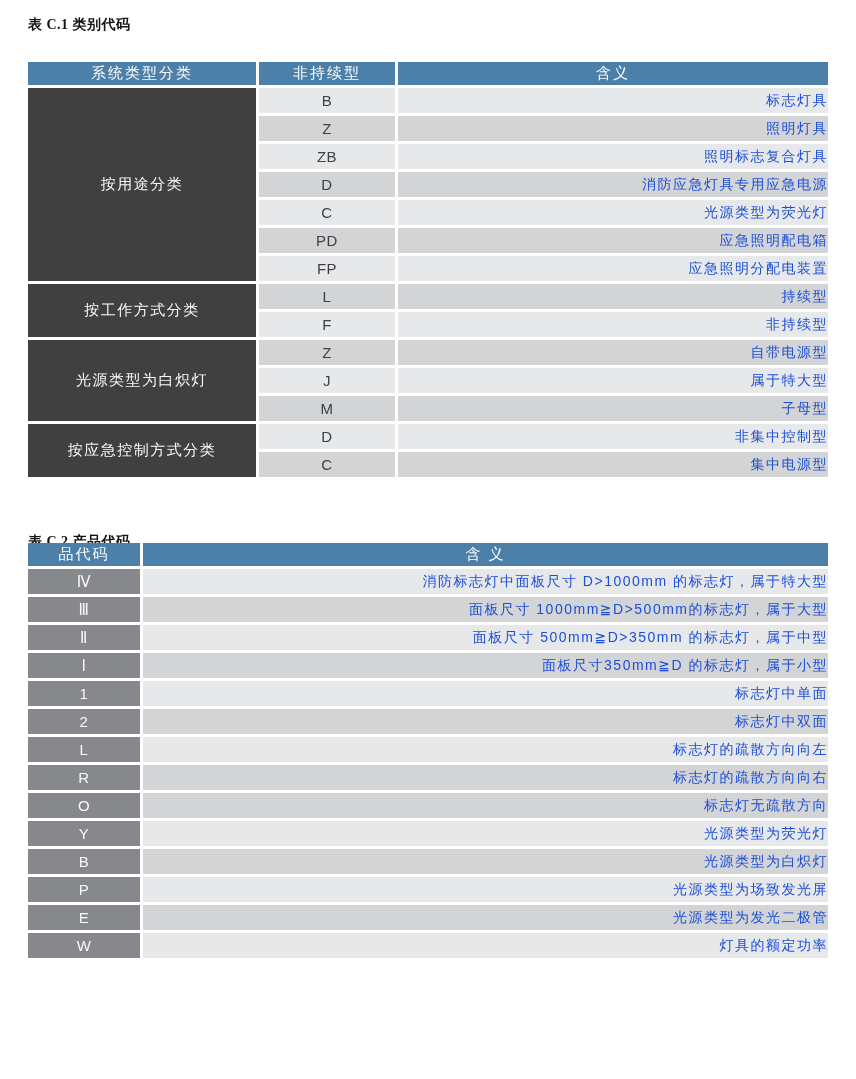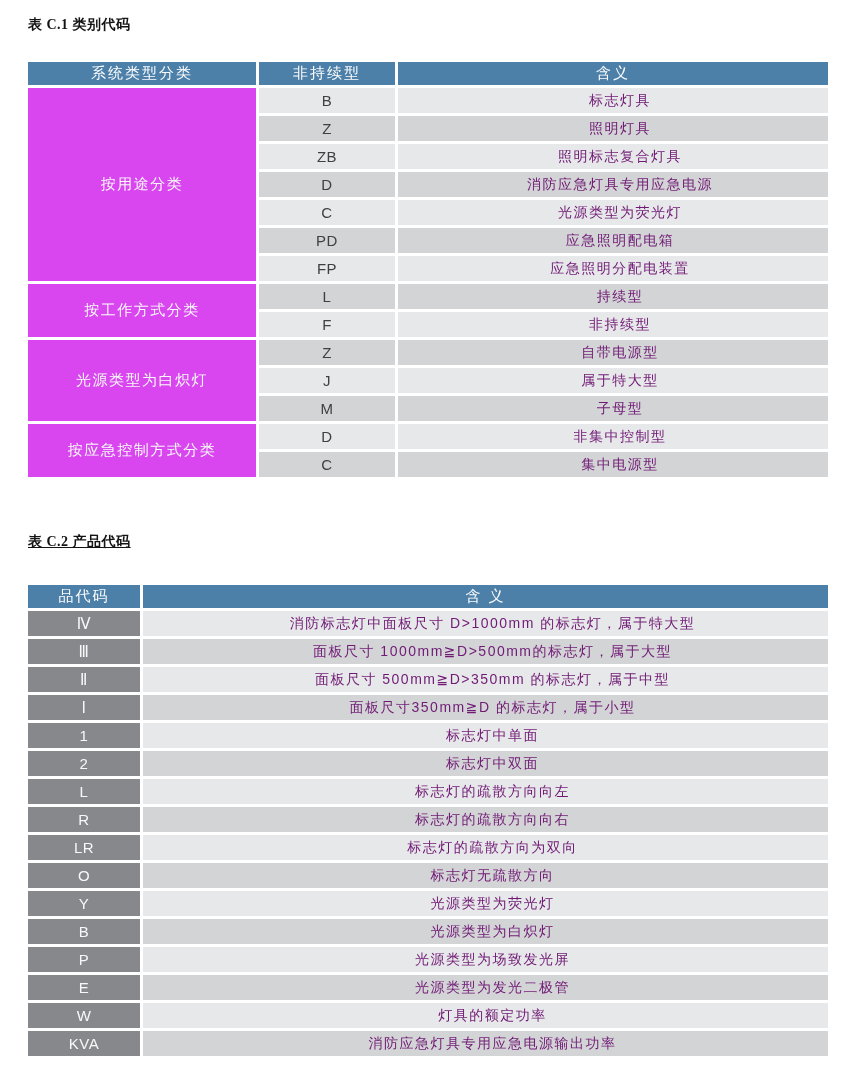--- a/index.html
+++ b/index.html
@@ -23,21 +23,21 @@
   #title-c2 { top: 533px; text-decoration: underline; }
 
   table.tbl {
     position: absolute;
     left: 25px;
     border-collapse: separate;
     border-spacing: 3px;
     table-layout: fixed;
   }
   #table-c1 { top: 59px; width: 806px; }
-  #table-c2 { top: 582px; width: 806px; }
+  #table-c2 { top: 540px; width: 806px; }
 
   .tbl th {
     background: #4d80a8;
     color: #fbfcfd;
     font-weight: normal;
     font-size: 15px;
     letter-spacing: 2px;
     height: 23px;
     text-align: center;
     vertical-align: middle;
@@ -45,40 +45,40 @@
   }
   .tbl td {
     height: 25px;
     vertical-align: middle;
     padding: 0;
     font-size: 15px;
     overflow: hidden;
     white-space: nowrap;
   }
   td.group {
-    background: #d946ef;
+    background: #404040;
     color: #f7f8f9;
     text-align: center;
     letter-spacing: 1.5px;
   }
   td.code {
     text-align: center;
     color: #3e4044;
     letter-spacing: 0.5px;
   }
   td.codecell {
     background: #87888b;
     color: #f7f8f9;
     text-align: center;
     letter-spacing: 0.5px;
   }
   td.meaning {
-    text-align: center;
+    text-align: right;
     padding-left: 14px;
-    color: #701a75;
+    color: #1d4ed8;
     font-size: 14px;
     letter-spacing: 1.5px;
   }
   .bg-a { background: #e7e8ea; }
   .bg-b { background: #d3d4d6; }
 </style>
 </head>
 <body>
 
 <div class="table-title" id="title-c1">表 C.1 类别代码</div>
@@ -200,24 +200,20 @@
       </tr>
       <tr>
         <td class="codecell">L</td>
         <td class="meaning bg-a">标志灯的疏散方向向左</td>
       </tr>
       <tr>
         <td class="codecell">R</td>
         <td class="meaning bg-b">标志灯的疏散方向向右</td>
       </tr>
       <tr>
-        <td class="codecell">LR</td>
-        <td class="meaning bg-a">标志灯的疏散方向为双向</td>
-      </tr>
-      <tr>
         <td class="codecell">O</td>
         <td class="meaning bg-b">标志灯无疏散方向</td>
       </tr>
       <tr>
         <td class="codecell">Y</td>
         <td class="meaning bg-a">光源类型为荧光灯</td>
       </tr>
       <tr>
         <td class="codecell">B</td>
         <td class="meaning bg-b">光源类型为白炽灯</td>
@@ -227,18 +223,14 @@
         <td class="meaning bg-a">光源类型为场致发光屏</td>
       </tr>
       <tr>
         <td class="codecell">E</td>
         <td class="meaning bg-b">光源类型为发光二极管</td>
       </tr>
       <tr>
         <td class="codecell">W</td>
         <td class="meaning bg-a">灯具的额定功率</td>
       </tr>
-      <tr>
-        <td class="codecell">KVA</td>
-        <td class="meaning bg-b">消防应急灯具专用应急电源输出功率</td>
-      </tr>
     </tbody>
 </table>
 
 </body></html>

